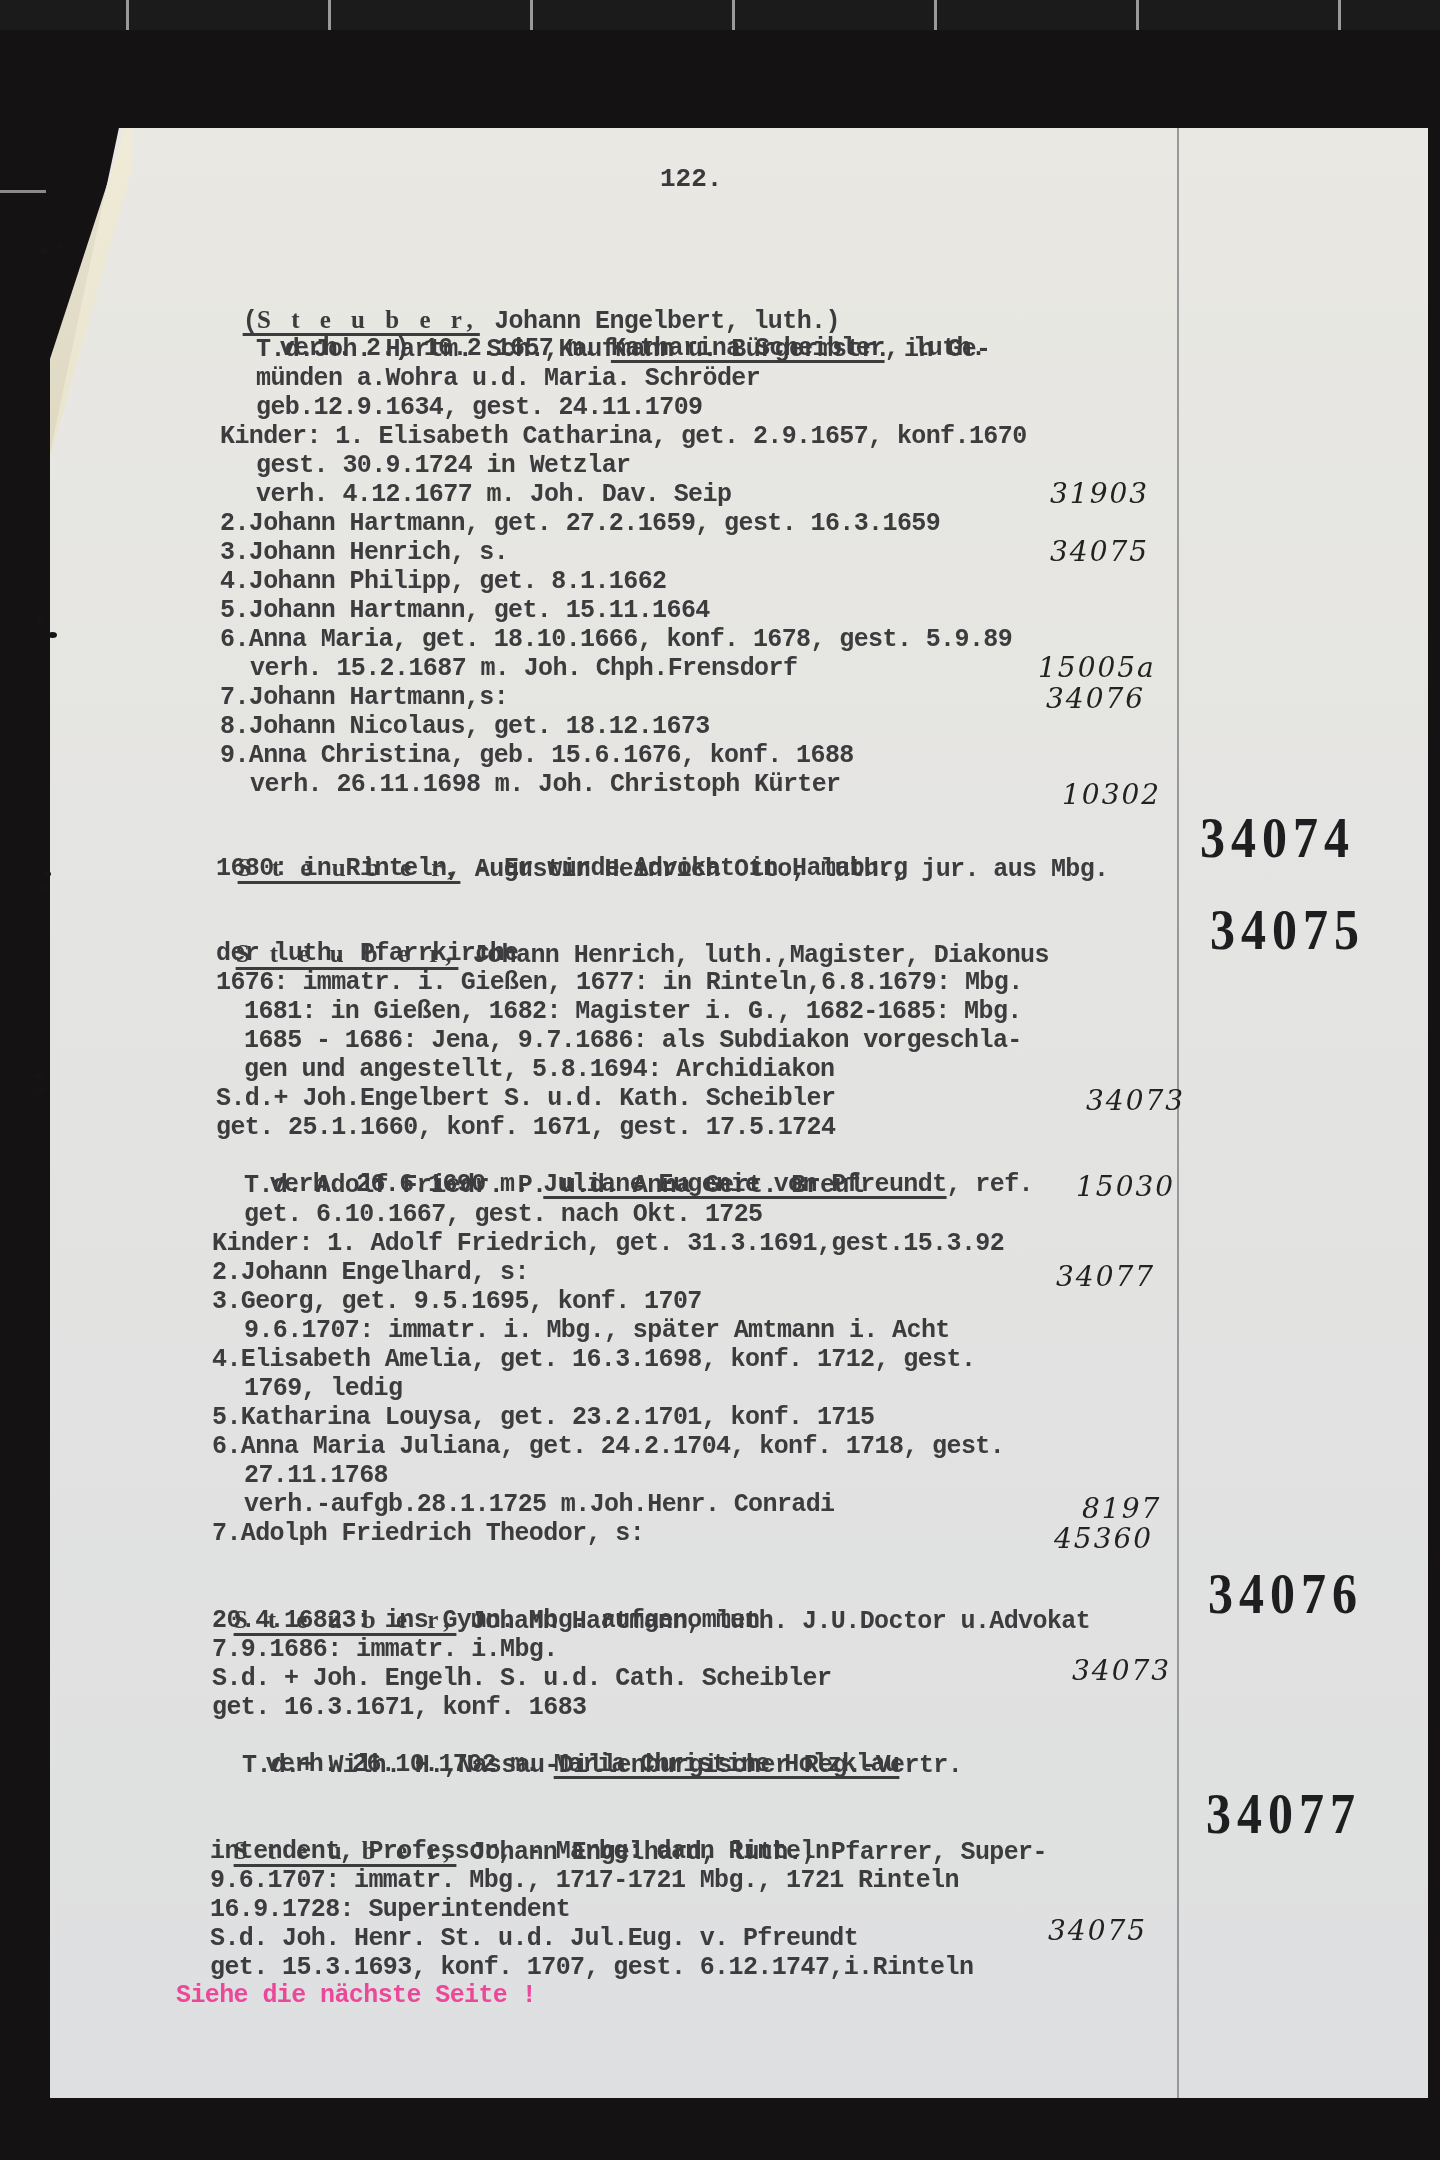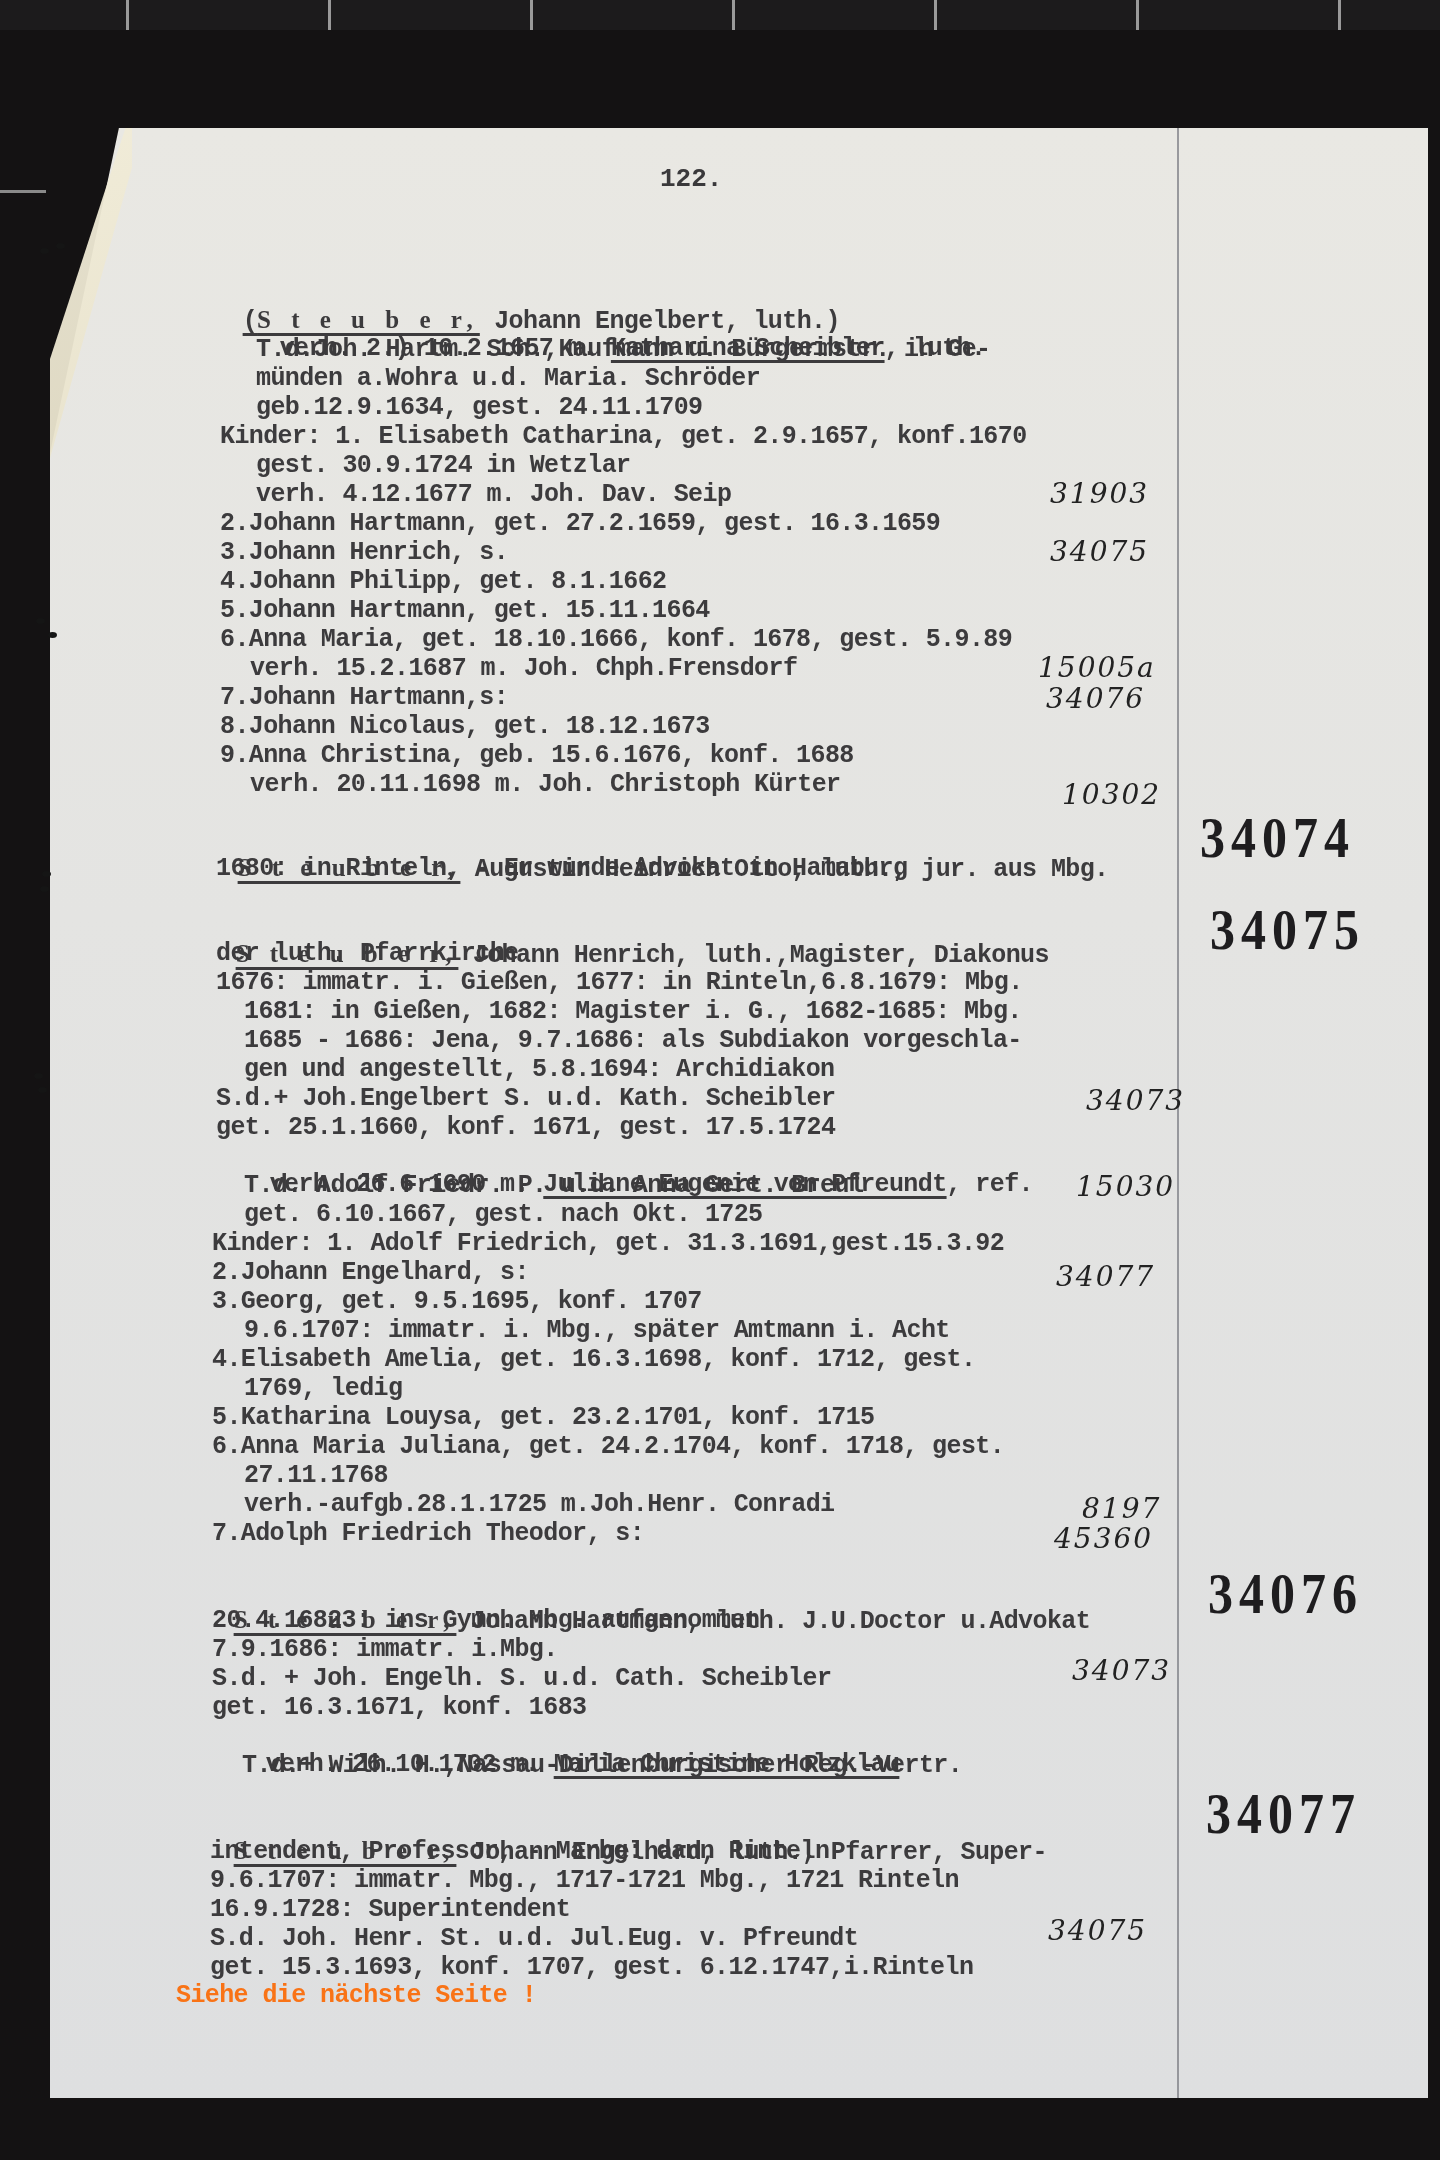--- a/index.html
+++ b/index.html
@@ -47,21 +47,21 @@
   }
   .hand {
     position: absolute; white-space: pre; font-family: "DejaVu Serif", serif;
     font-style: italic; font-size: 28px; color: #222; letter-spacing: 2px;
   }
   .entry-no {
     position: absolute; font-family: "Liberation Serif", "DejaVu Serif", serif;
     font-size: 50px; font-weight: bold; color: #1e1d1f; letter-spacing: 6px;
     transform: scaleY(1.15);
   }
-  .footer-note { color: #f97316; }
+  .footer-note { color: #ec4899; }
 </style>
 </head>
 <body>
 
 <div class="top-strip">
   <div class="ruler-tick" style="left:126px"></div>
   <div class="ruler-tick" style="left:328px"></div>
   <div class="ruler-tick" style="left:530px"></div>
   <div class="ruler-tick" style="left:732px"></div>
   <div class="ruler-tick" style="left:934px"></div>
@@ -104,21 +104,21 @@
   <div class="hand" style="left:1050px;top:535px">34075</div>
   <div class="line" style="left:220px;top:568px">4.Johann Philipp, get. 8.1.1662</div>
   <div class="line" style="left:220px;top:597px">5.Johann Hartmann, get. 15.11.1664</div>
   <div class="line" style="left:220px;top:626px">6.Anna Maria, get. 18.10.1666, konf. 1678, gest. 5.9.89</div>
   <div class="line" style="left:250px;top:655px">verh. 15.2.1687 m. Joh. Chph.Frensdorf</div>
   <div class="hand" style="left:1038px;top:651px">15005a</div>
   <div class="line" style="left:220px;top:684px">7.Johann Hartmann,s:</div>
   <div class="hand" style="left:1046px;top:682px">34076</div>
   <div class="line" style="left:220px;top:713px">8.Johann Nicolaus, get. 18.12.1673</div>
   <div class="line" style="left:220px;top:742px">9.Anna Christina, geb. 15.6.1676, konf. 1688</div>
-  <div class="line" style="left:250px;top:771px">verh. 20.11.1698 m. Joh. Christoph Kürter</div>
+  <div class="line" style="left:250px;top:771px">verh. 26.11.1698 m. Joh. Christoph Kürter</div>
   <div class="hand" style="left:1062px;top:778px">10302</div>
 </div>
 
 <div>
   <div class="line" style="left:180px;top:826px">
     <span class="ul spaced">S t e u b e r,</span><span> Augustin Heinrich Otto, luth., jur. aus Mbg.</span>
   </div>
   <div class="entry-no" style="left:1200px;top:808px">34074</div>
   <div class="line" style="left:216px;top:855px">1680: in Rinteln, - Er wurde Advokat in Hamaburg</div>
 </div>

